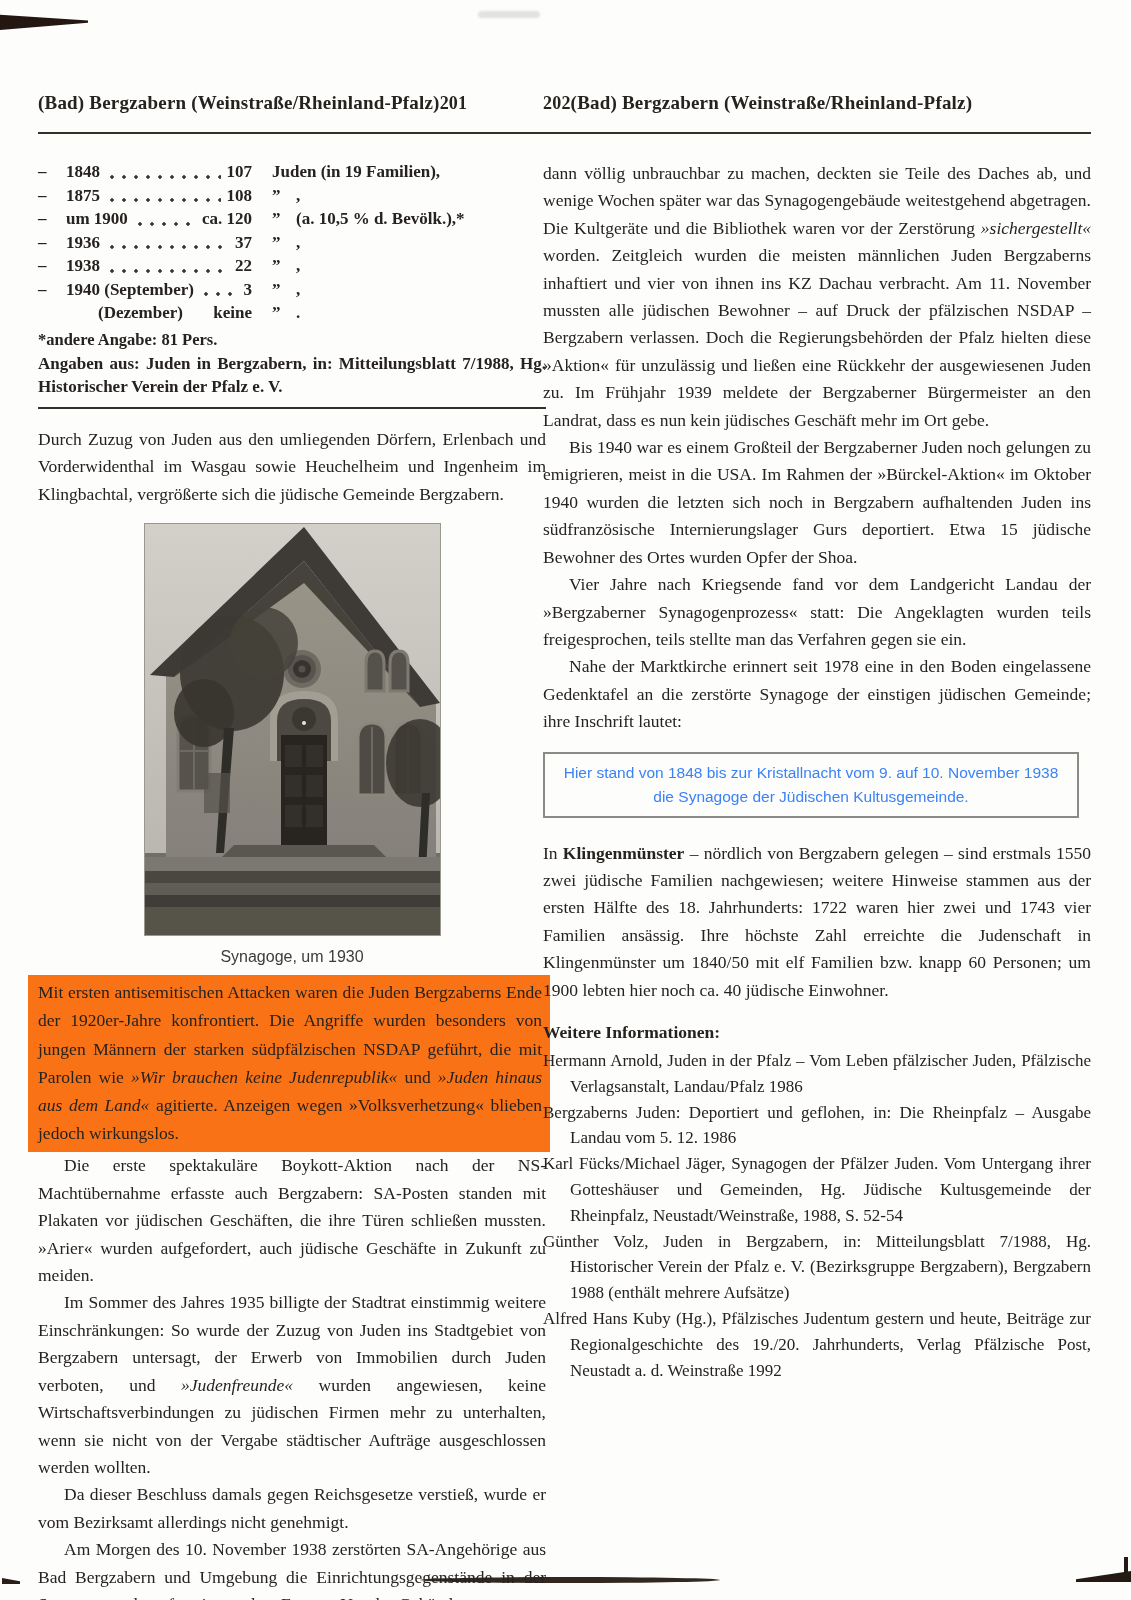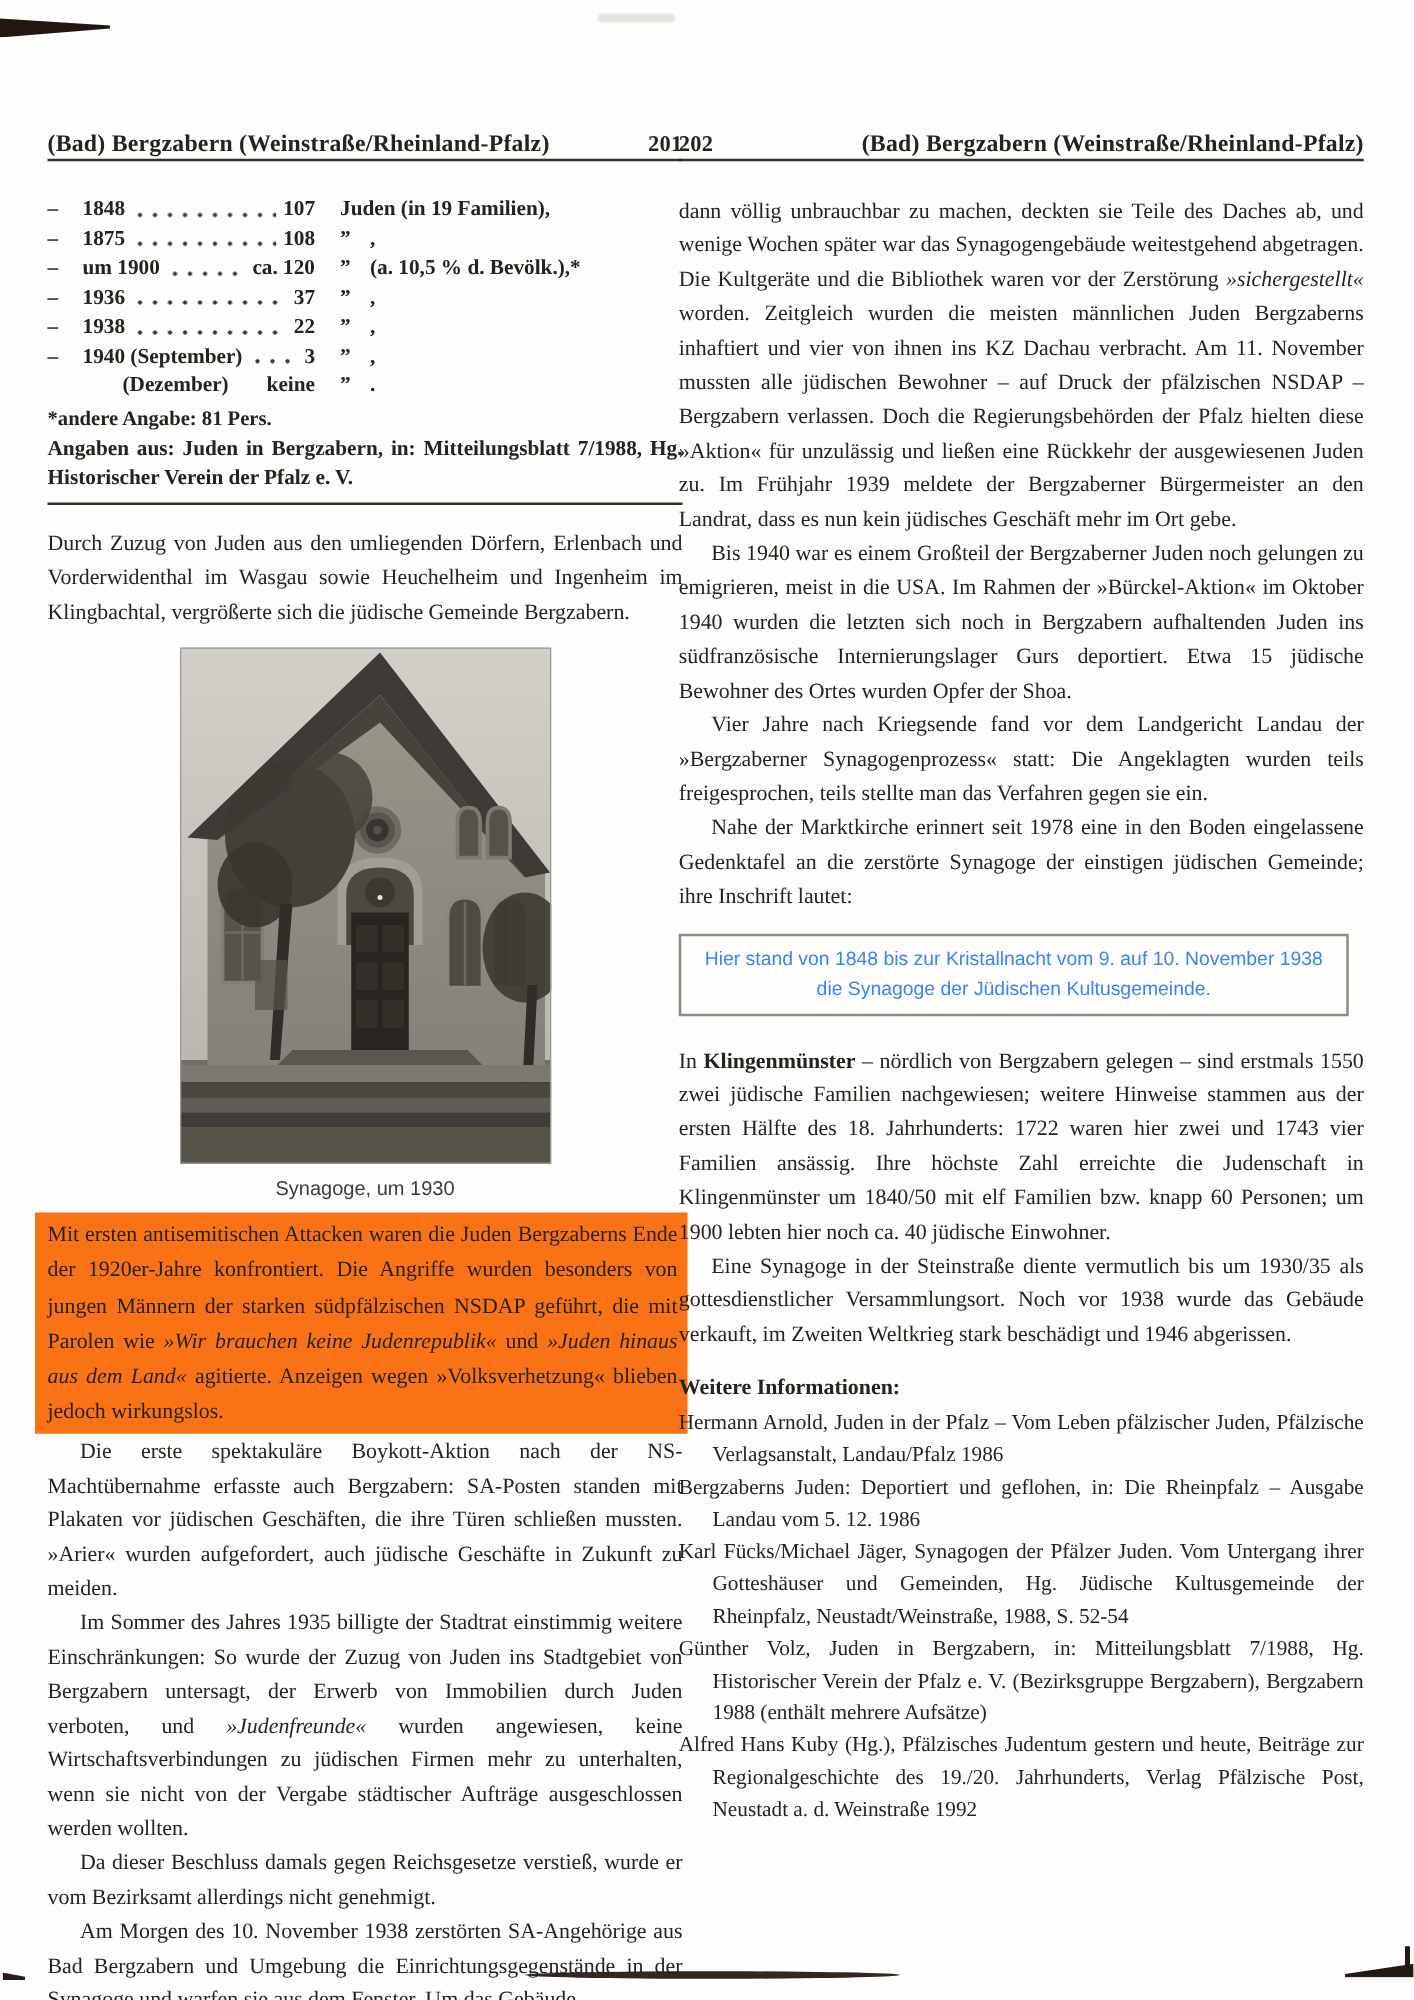--- a/index.html
+++ b/index.html
@@ -6,23 +6,23 @@
   body{width:1131px;height:1600px;background:#fdfdfb;overflow:hidden;
        font-family:"Liberation Serif",serif;color:#262220;}
   .page{position:relative;width:1131px;height:1600px;}
 
   
   .col{position:absolute;top:92px;}
   .col-left{left:38px;width:508px;}
   .col-right{left:543px;width:548px;}
 
   
-  .colhead{display:flex;justify-content:space-between;align-items:baseline;
+  .colhead{display:flex;align-items:baseline;
            font-weight:700;font-size:19px;letter-spacing:.2px;
-           padding-bottom:0;border-bottom:2.5px solid #352f29;margin-top:13px;}
+           padding-bottom:18px;border-bottom:2.5px solid #352f29;}
   .colhead .pnum{font-weight:700;font-size:18px;}
 
   
   .stats{margin-top:26px;font-weight:700;font-size:17px;line-height:23.5px;}
   .stat-row{display:flex;}
   .stat-left{width:214px;display:flex;white-space:nowrap;}
   .s-dash{width:28px;}
   .leader{flex:1;margin:0 6px;background-image:radial-gradient(circle,#3d3731 1.5px,transparent 1.9px);
           background-size:12px 4px;background-repeat:repeat-x;background-position:left bottom 5px;}
   .no-leader .leader{background:none;}
@@ -277,21 +277,20 @@
     <p class="para ind">Bis 1940 war es einem Großteil der Bergzaberner Juden noch gelungen zu emigrieren, meist in die USA. Im Rahmen der »Bürckel-Aktion« im Oktober 1940 wurden die letzten sich noch in Bergzabern aufhaltenden Juden ins südfranzösische Internierungslager Gurs deportiert. Etwa 15 jüdische Bewohner des Ortes wurden Opfer der Shoa.</p>
     <p class="para ind">Vier Jahre nach Kriegsende fand vor dem Landgericht Landau der »Bergzaberner Synagogenprozess« statt: Die Angeklagten wurden teils freigesprochen, teils stellte man das Verfahren gegen sie ein.</p>
     <p class="para ind">Nahe der Marktkirche erinnert seit 1978 eine in den Boden eingelassene Gedenktafel an die zerstörte Synagoge der einstigen jüdischen Gemeinde; ihre Inschrift lautet:</p>
 
     <div class="membox">
       <div>Hier stand von 1848 bis zur Kristallnacht vom 9. auf 10. November 1938</div>
       <div>die Synagoge der Jüdischen Kultusgemeinde.</div>
     </div>
 
     <p class="para"><span>In </span><span class="bd">Klingenmünster</span><span> – nördlich von Bergzabern gelegen – sind erstmals 1550 zwei jüdische Familien nachgewiesen; weitere Hinweise stammen aus der ersten Hälfte des 18. Jahrhunderts: 1722 waren hier zwei und 1743 vier Familien ansässig. Ihre höchste Zahl erreichte die Judenschaft in Klingenmünster um 1840/50 mit elf Familien bzw. knapp 60 Personen; um 1900 lebten hier noch ca. 40 jüdische Einwohner.</span></p>
-    <p class="para ind">Eine Synagoge in der Steinstraße diente vermutlich bis um 1930/35 als gottesdienstlicher Versammlungsort. Noch vor 1938 wurde das Gebäude verkauft, im Zweiten Weltkrieg stark beschädigt und 1946 abgerissen.</p>
 
     <div class="info-head">Weitere Informationen:</div>
     <p class="bib">Hermann Arnold, Juden in der Pfalz – Vom Leben pfälzischer Juden, Pfälzische Verlagsanstalt, Landau/Pfalz 1986</p>
     <p class="bib">Bergzaberns Juden: Deportiert und geflohen, in: Die Rheinpfalz – Ausgabe Landau vom 5. 12. 1986</p>
     <p class="bib">Karl Fücks/Michael Jäger, Synagogen der Pfälzer Juden. Vom Untergang ihrer Gotteshäuser und Gemeinden, Hg. Jüdische Kultusgemeinde der Rheinpfalz, Neustadt/Weinstraße, 1988, S. 52-54</p>
     <p class="bib">Günther Volz, Juden in Bergzabern, in: Mitteilungsblatt 7/1988, Hg. Historischer Verein der Pfalz e. V. (Bezirksgruppe Bergzabern), Bergzabern 1988 (enthält mehrere Aufsätze)</p>
     <p class="bib">Alfred Hans Kuby (Hg.), Pfälzisches Judentum gestern und heute, Beiträge zur Regionalgeschichte des 19./20. Jahrhunderts, Verlag Pfälzische Post, Neustadt a. d. Weinstraße 1992</p>
   </div>
 
 </div>

